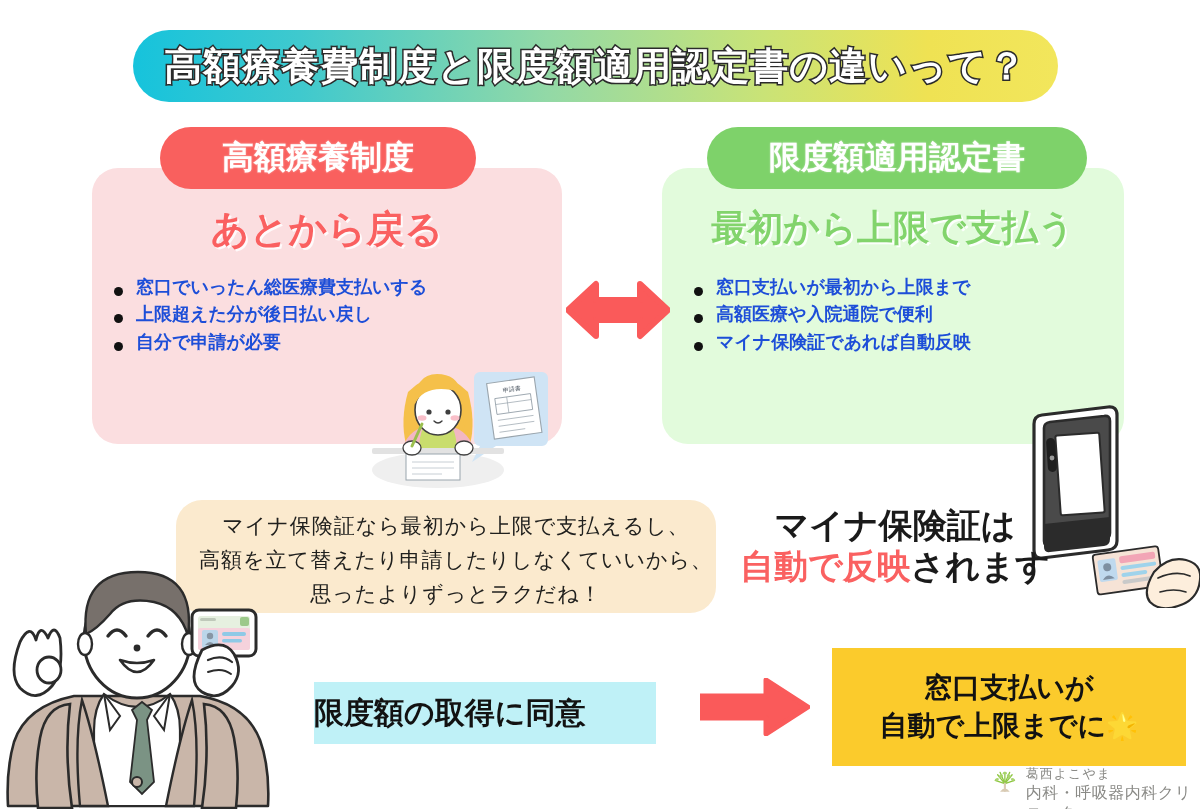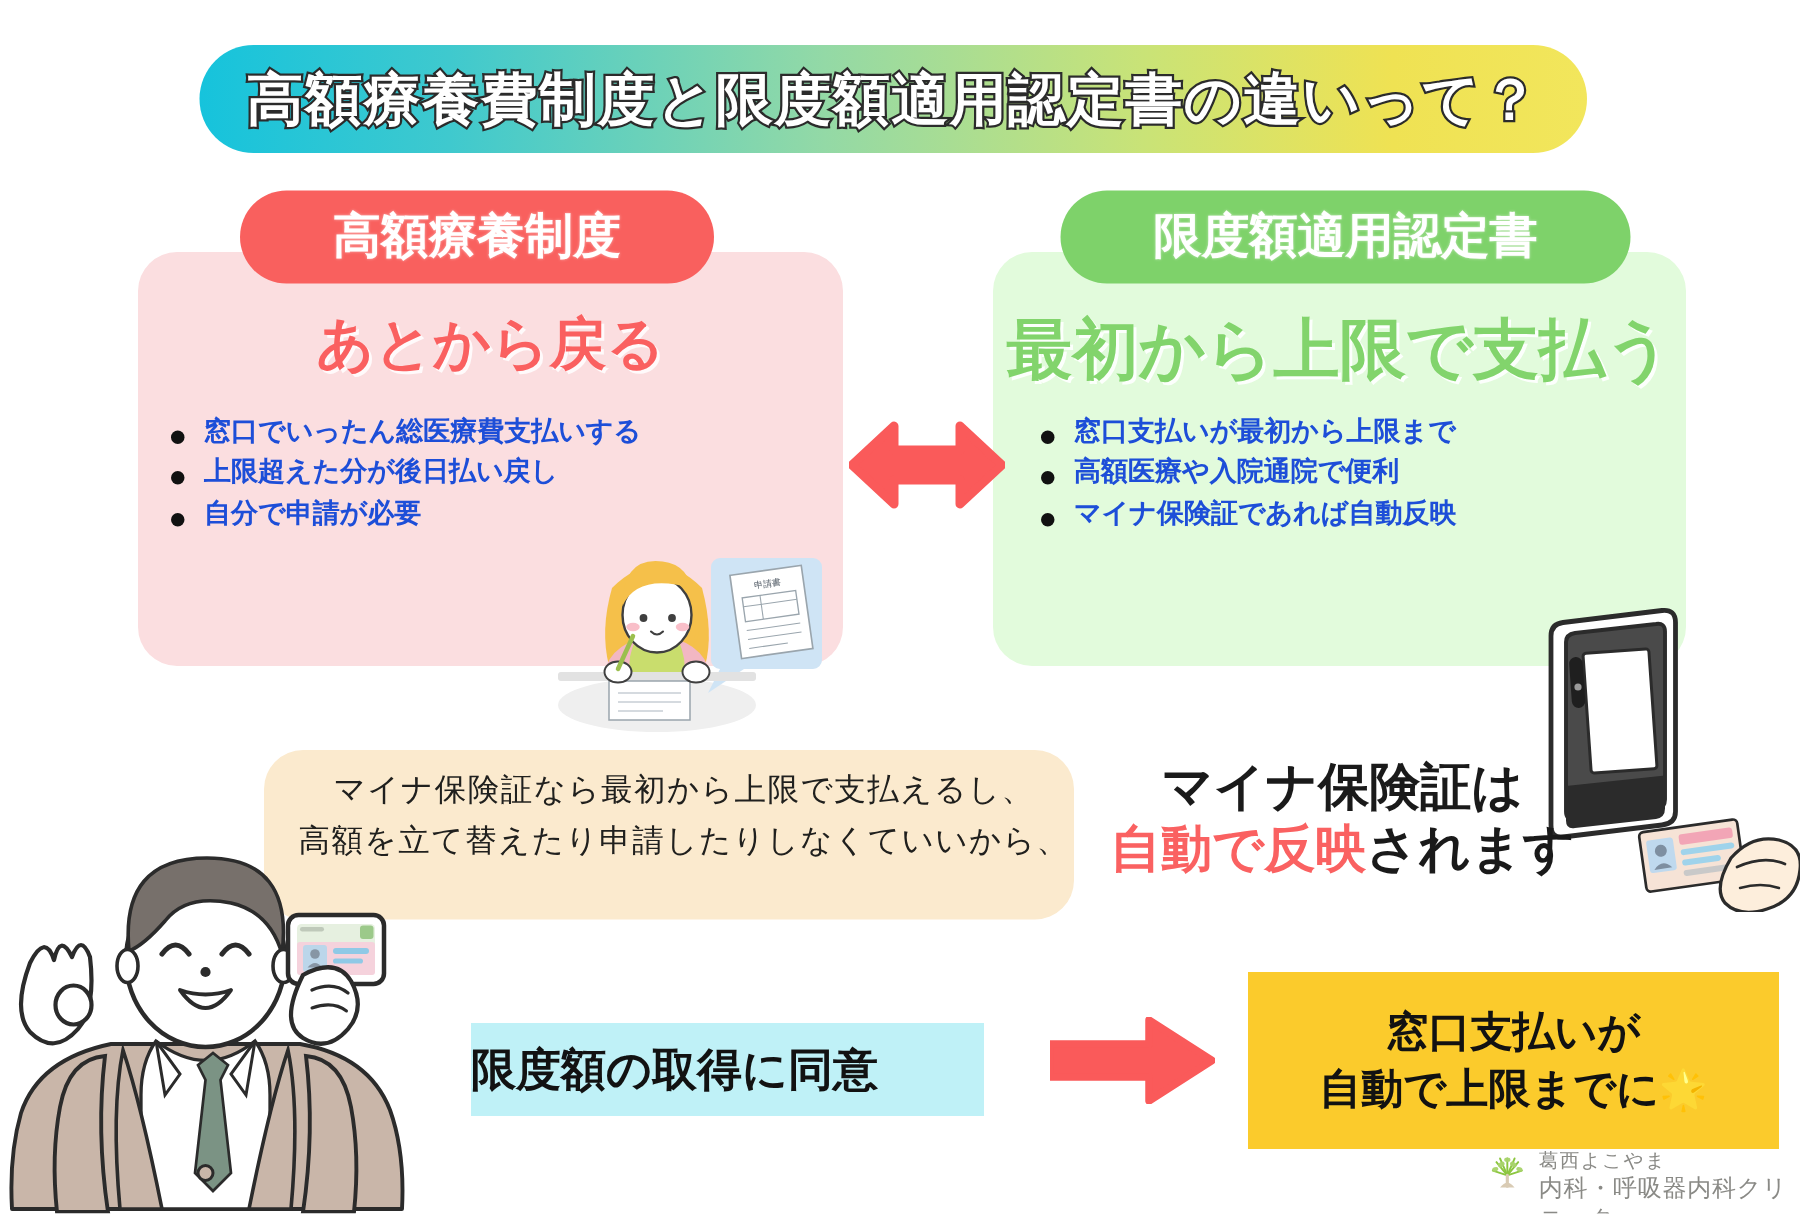--- a/index.html
+++ b/index.html
@@ -94,21 +94,21 @@
     font-weight: bold;
     white-space: nowrap;
   }
   #heading-left {
     color: #FA6060;
     text-shadow: 2px 2px 0 rgba(255,255,255,0.85);
   }
   #heading-right {
     color: #82D46C;
     text-shadow: 2px 2px 0 rgba(255,255,255,0.9);
-    font-size: 44px;
+    font-size: 36px;
   }
   .bullets {
     position: absolute;
     top: 106px;
     left: 18px;
     right: 10px;
     margin: 0;
     padding: 0 0 0 26px;
     list-style: none;
   }
@@ -369,20 +369,21 @@
 
     <path d="M146 176 q14 -16 32 -12 q16 4 14 20 q-2 20 -22 26 q-18 6 -28 -4 q-8 -10 4 -30 z" fill="#FDEEDC" stroke="#2b2b2b" stroke-width="2.2"></path>
     <path d="M150 182 q18 -8 32 -2" stroke="#2b2b2b" stroke-width="1.8" fill="none" stroke-linecap="round"></path>
     <path d="M152 196 q14 -4 26 0" stroke="#2b2b2b" stroke-width="1.6" fill="none" stroke-linecap="round"></path>
   </svg>
 </div>
 
 <div id="speech-bubble">
   <div class="line">マイナ保険証なら最初から上限で支払えるし、</div>
   <div class="line">高額を立て替えたり申請したりしなくていいから、</div>
+  <div class="line">思ったよりずっとラクだね！</div>
 </div>
 
 <div id="maina-text">
   <div class="l1">マイナ保険証は</div>
   <div class="l2">
     <span class="hi">自動で反映</span><span>されます</span>
   </div>
 </div>
 
 <div class="illus" id="illus-man-ok">

